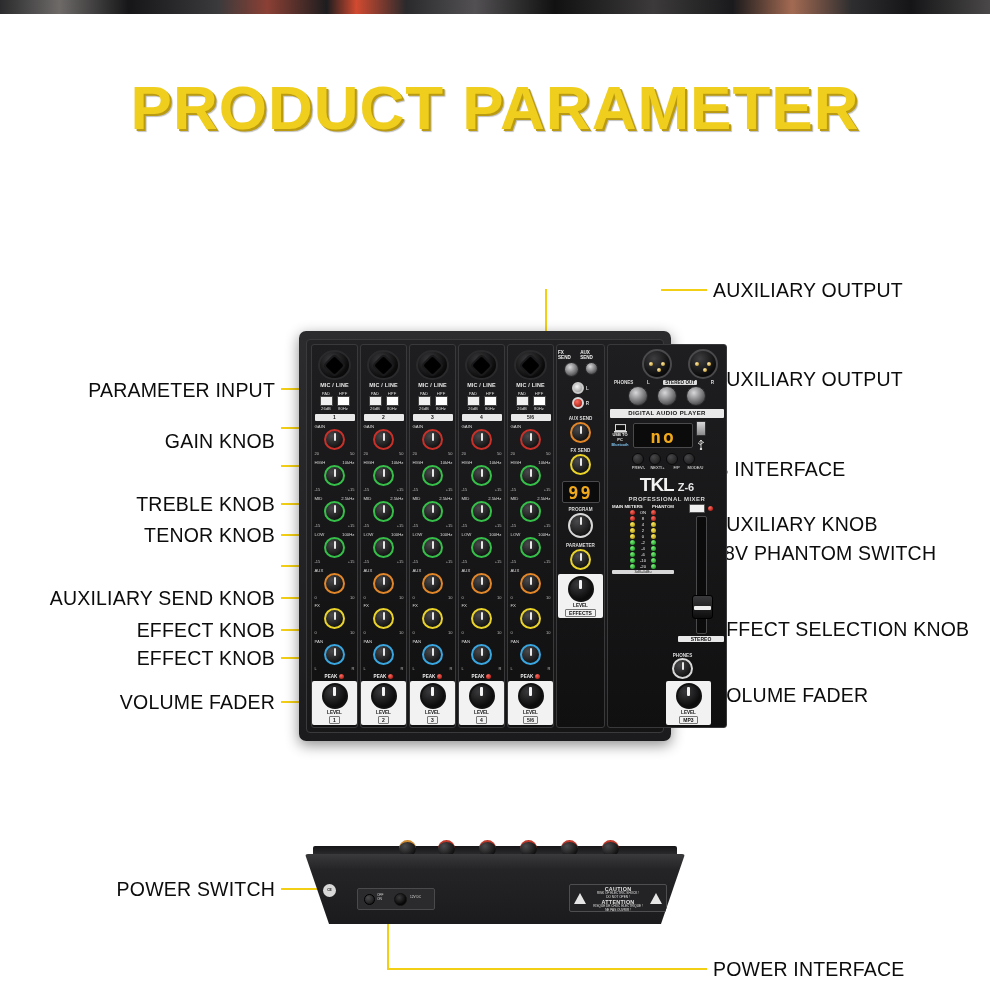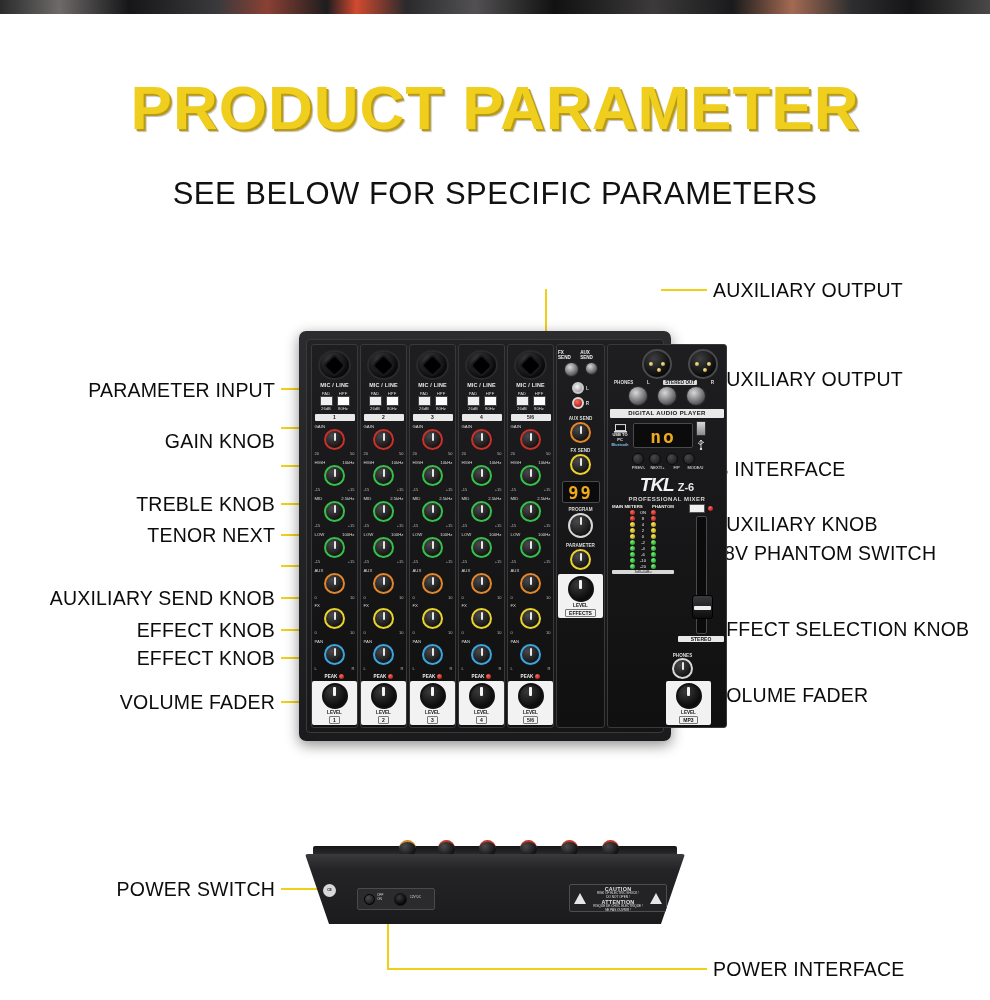--- a/index.html
+++ b/index.html
@@ -178,34 +178,33 @@
      text-align:center; line-height:13px; font-weight:bold; }
 </style>
 </head>
 <body>
 
 <div id="stage">
 
   <div class="top-sliver"></div>
 
   <div class="title">PRODUCT PARAMETER</div>
-  <div class="subtitle">SEE BELOW FOR SPECIFIC PARAMETERS</div>
 
   <div class="lbl r" style="left:20px;top:379px;width:255px;">PARAMETER INPUT</div>
   <div class="lead h" style="left:281px;top:388px;width:44px;"></div>
 
   <div class="lead h" style="left:281px;top:427px;width:57px;"></div>
 
   <div class="lbl r" style="left:30px;top:430px;width:245px;">GAIN KNOB</div>
   <div class="lead h" style="left:281px;top:465px;width:61px;"></div>
 
   <div class="lbl r" style="left:30px;top:493px;width:245px;">TREBLE KNOB</div>
   <div class="lead h" style="left:281px;top:503px;width:61px;"></div>
 
-  <div class="lbl r" style="left:30px;top:524px;width:245px;">TENOR NEXT</div>
+  <div class="lbl r" style="left:30px;top:524px;width:245px;">TENOR KNOB</div>
   <div class="lead h" style="left:281px;top:534px;width:61px;"></div>
 
   <div class="lead h" style="left:281px;top:565px;width:61px;"></div>
 
   <div class="lbl r" style="left:0px;top:587px;width:275px;padding-left:37px;">AUXILIARY SEND KNOB</div>
   <div class="lead h" style="left:281px;top:597px;width:61px;"></div>
 
   <div class="lbl r" style="left:30px;top:619px;width:245px;">EFFECT KNOB</div>
   <div class="lead h" style="left:281px;top:629px;width:61px;"></div>
 
@@ -872,21 +871,21 @@
           <div class="tbtn"></div>
         </div>
         <div style="display:flex;gap:2px;justify-content:flex-start;margin:0 0 0 20px;">
           <span style="font-size:4px;color:#eee;width:17px;text-align:center;">PREV/-</span>
           <span style="font-size:4px;color:#eee;width:17px;text-align:center;">NEXT/+</span>
           <span style="font-size:4px;color:#eee;width:17px;text-align:center;">F/P</span>
           <span style="font-size:4px;color:#eee;width:17px;text-align:center;">MODE/U</span>
         </div>
 
         <div style="display:flex;align-items:baseline;gap:4px;justify-content:center;margin-top:4px;">
-          <span style="font-size:19px;font-weight:bold;color:#f2f2f2;font-style:italic;letter-spacing:-1px;">TKL</span>
+          <span style="font-size:19px;font-weight:bold;color:#f2f2f2;letter-spacing:-1px;">TKL</span>
           <span style="font-size:11px;font-weight:bold;color:#e8e8e8;">Z-6</span>
         </div>
         <div style="text-align:center;font-size:6px;color:#d8d8d8;font-weight:bold;letter-spacing:.5px;">PROFESSIONAL MIXER</div>
 
         <div style="display:flex;gap:4px;margin-top:2px;padding-left:2px;">
           <div style="width:62px;">
             <div style="display:flex;justify-content:space-between;">
               <span style="font-size:4.4px;color:#eee;font-weight:bold;">MAIN METERS</span>
               <span style="font-size:4.4px;color:#eee;font-weight:bold;">PHANTOM</span>
             </div>

